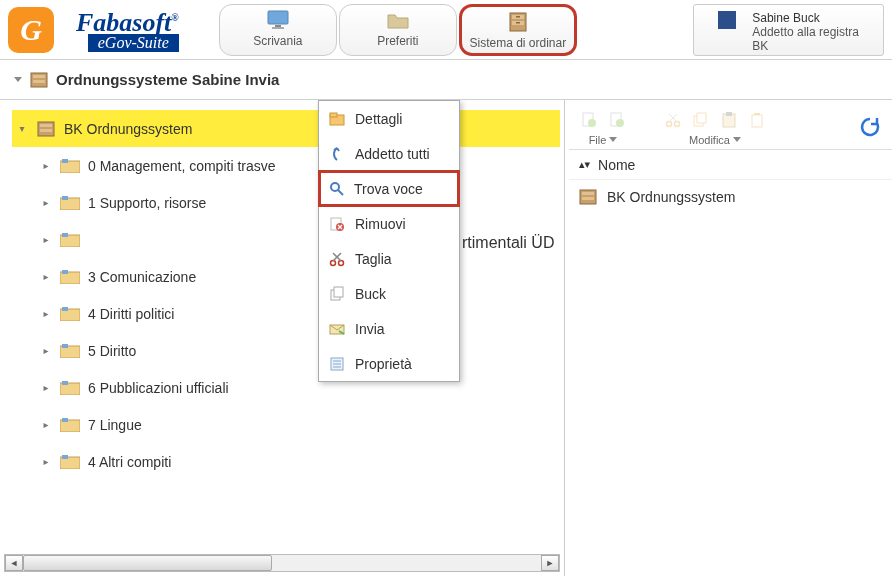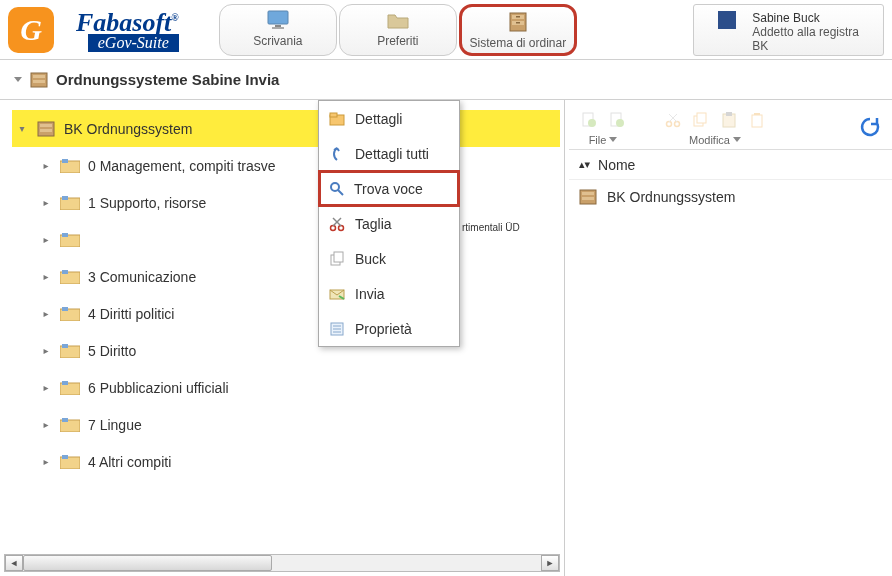--- a/index.html
+++ b/index.html
@@ -338,21 +338,21 @@
       </div>
       <div class="tree-row child">
         <span class="expander">▸</span>
         <span class="ticon">
             <svg width="20" height="14">
               <rect width="20" height="12" y="2" fill="#f2d38a" stroke="#c8a050"></rect>
               <rect x="2" y="0" width="6" height="4" fill="#7aa6d8"></rect>
             </svg>
           </span>
       </div>
-      <div style="position:absolute; left:462px; top:122px; font-size:10px;">rtimentali ÜD</div>
+      <div style="position:absolute; left:462px; top:134px; font-size:16px;">rtimentali ÜD</div>
       <div class="tree-row child">
         <span class="expander">▸</span>
         <span class="ticon">
             <svg width="20" height="14">
               <rect width="20" height="12" y="2" fill="#f2d38a" stroke="#c8a050"></rect>
               <rect x="2" y="0" width="6" height="4" fill="#7aa6d8"></rect>
             </svg>
           </span>
         <span>3 Comunicazione</span>
       </div>
@@ -418,30 +418,40 @@
           </span>
         <span>Dettagli</span>
       </div>
       <div class="cm-item">
         <span class="cm-icon">
             <svg width="16" height="16">
               <path d="M8 14 C4 11 4 5 8 2" stroke="#4a7cc0" stroke-width="2" fill="none"></path>
               <path d="M8 2 l-3 2 M8 2 l2 3" stroke="#4a7cc0" stroke-width="2"></path>
             </svg>
           </span>
-        <span>Dettagli tutti</span>
+        <span>Addetto tutti</span>
       </div>
       <div class="cm-item highlighted">
         <span class="cm-icon">
             <svg width="16" height="16">
               <circle cx="6" cy="6" r="4" fill="none" stroke="#4a7cc0" stroke-width="2"></circle>
               <line x1="9" y1="9" x2="14" y2="14" stroke="#4a7cc0" stroke-width="2"></line>
             </svg>
           </span>
         <span>Trova voce</span>
+      </div>
+      <div class="cm-item">
+        <span class="cm-icon">
+            <svg width="16" height="16">
+              <rect x="2" y="2" width="10" height="12" fill="#fff" stroke="#bbb"></rect>
+              <circle cx="11" cy="11" r="4" fill="#d9534f"></circle>
+              <path d="M9 9l4 4M13 9l-4 4" stroke="#fff" stroke-width="1.3"></path>
+            </svg>
+          </span>
+        <span>Rimuovi</span>
       </div>
       <div class="cm-item">
         <span class="cm-icon">
             <svg width="16" height="16">
               <circle cx="4" cy="12" r="2.5" fill="none" stroke="#c0392b" stroke-width="1.5"></circle>
               <circle cx="12" cy="12" r="2.5" fill="none" stroke="#c0392b" stroke-width="1.5"></circle>
               <line x1="4" y1="10" x2="12" y2="2" stroke="#888" stroke-width="1.5"></line>
               <line x1="12" y1="10" x2="4" y2="2" stroke="#888" stroke-width="1.5"></line>
             </svg>
           </span>

